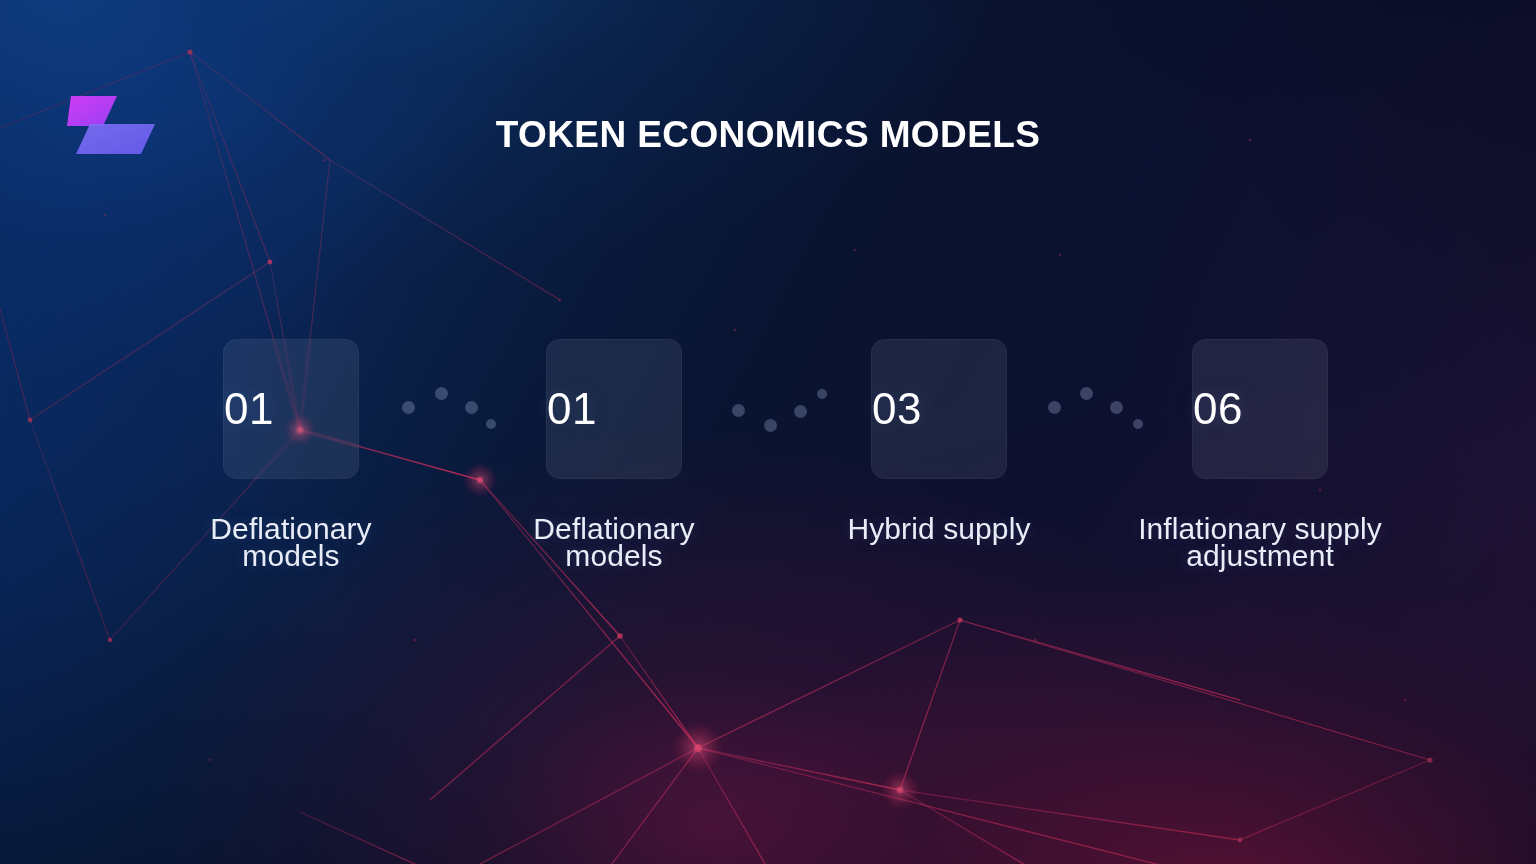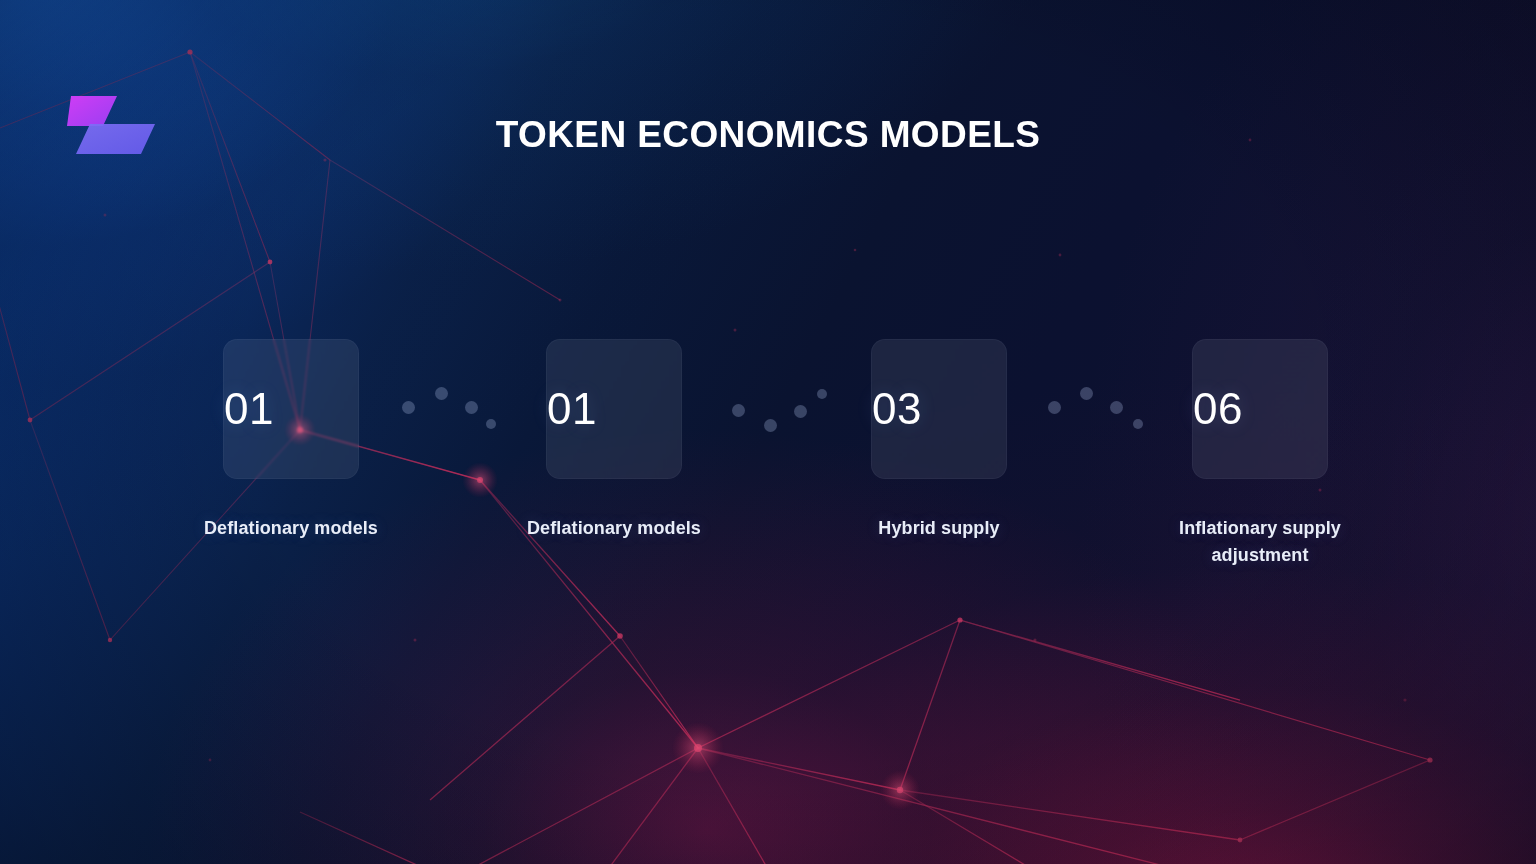--- a/index.html
+++ b/index.html
@@ -154,22 +154,22 @@
     font-size: 44px;
     font-weight: 400;
     letter-spacing: 0.5px;
     line-height: 1;
     text-shadow: 0 0 18px rgba(150, 180, 255, 0.18);
   }
 
   .step-label {
     margin-top: 36px;
     color: #e8edf8;
-    font-size: 18px;
-    font-weight: 700;
+    font-size: 30px;
+    font-weight: 400;
     line-height: 27px;
     letter-spacing: 0.1px;
     text-shadow: 0 0 14px rgba(120, 150, 230, 0.22);
   }
 
   
   .connector {
     position: absolute;
     top: 0;
     width: 130px;

